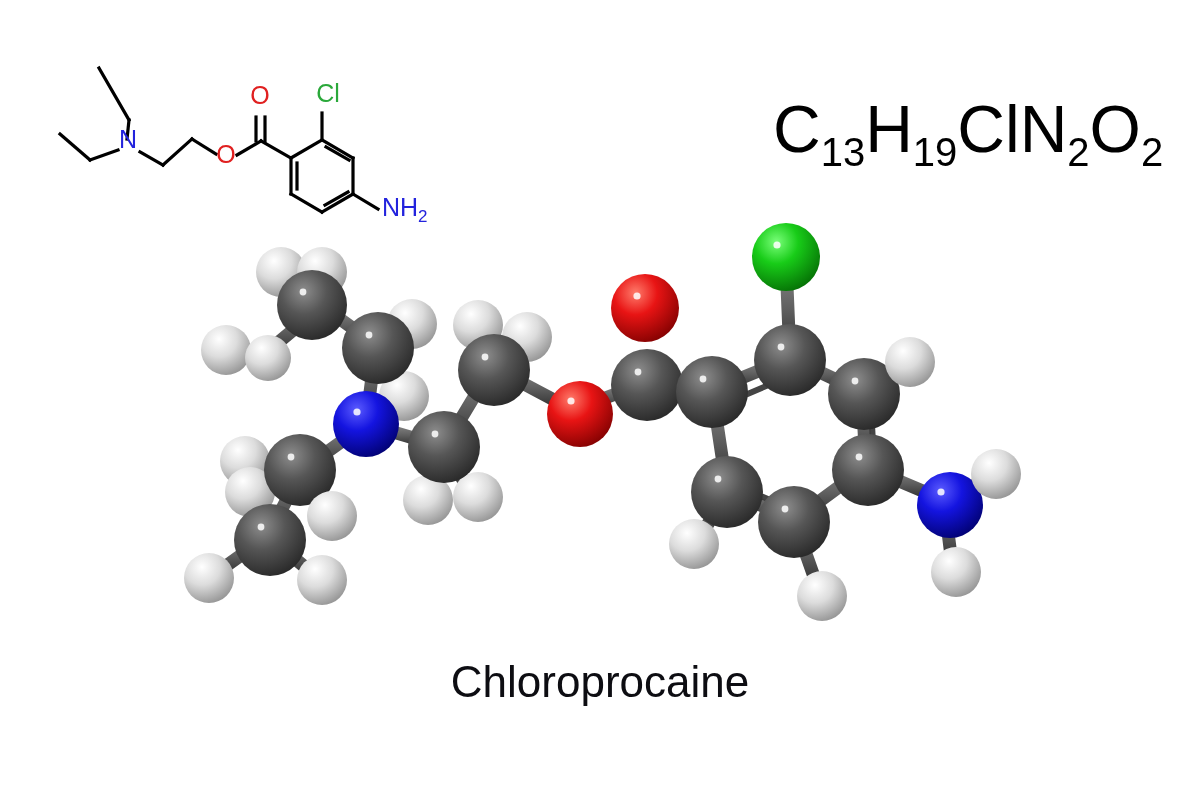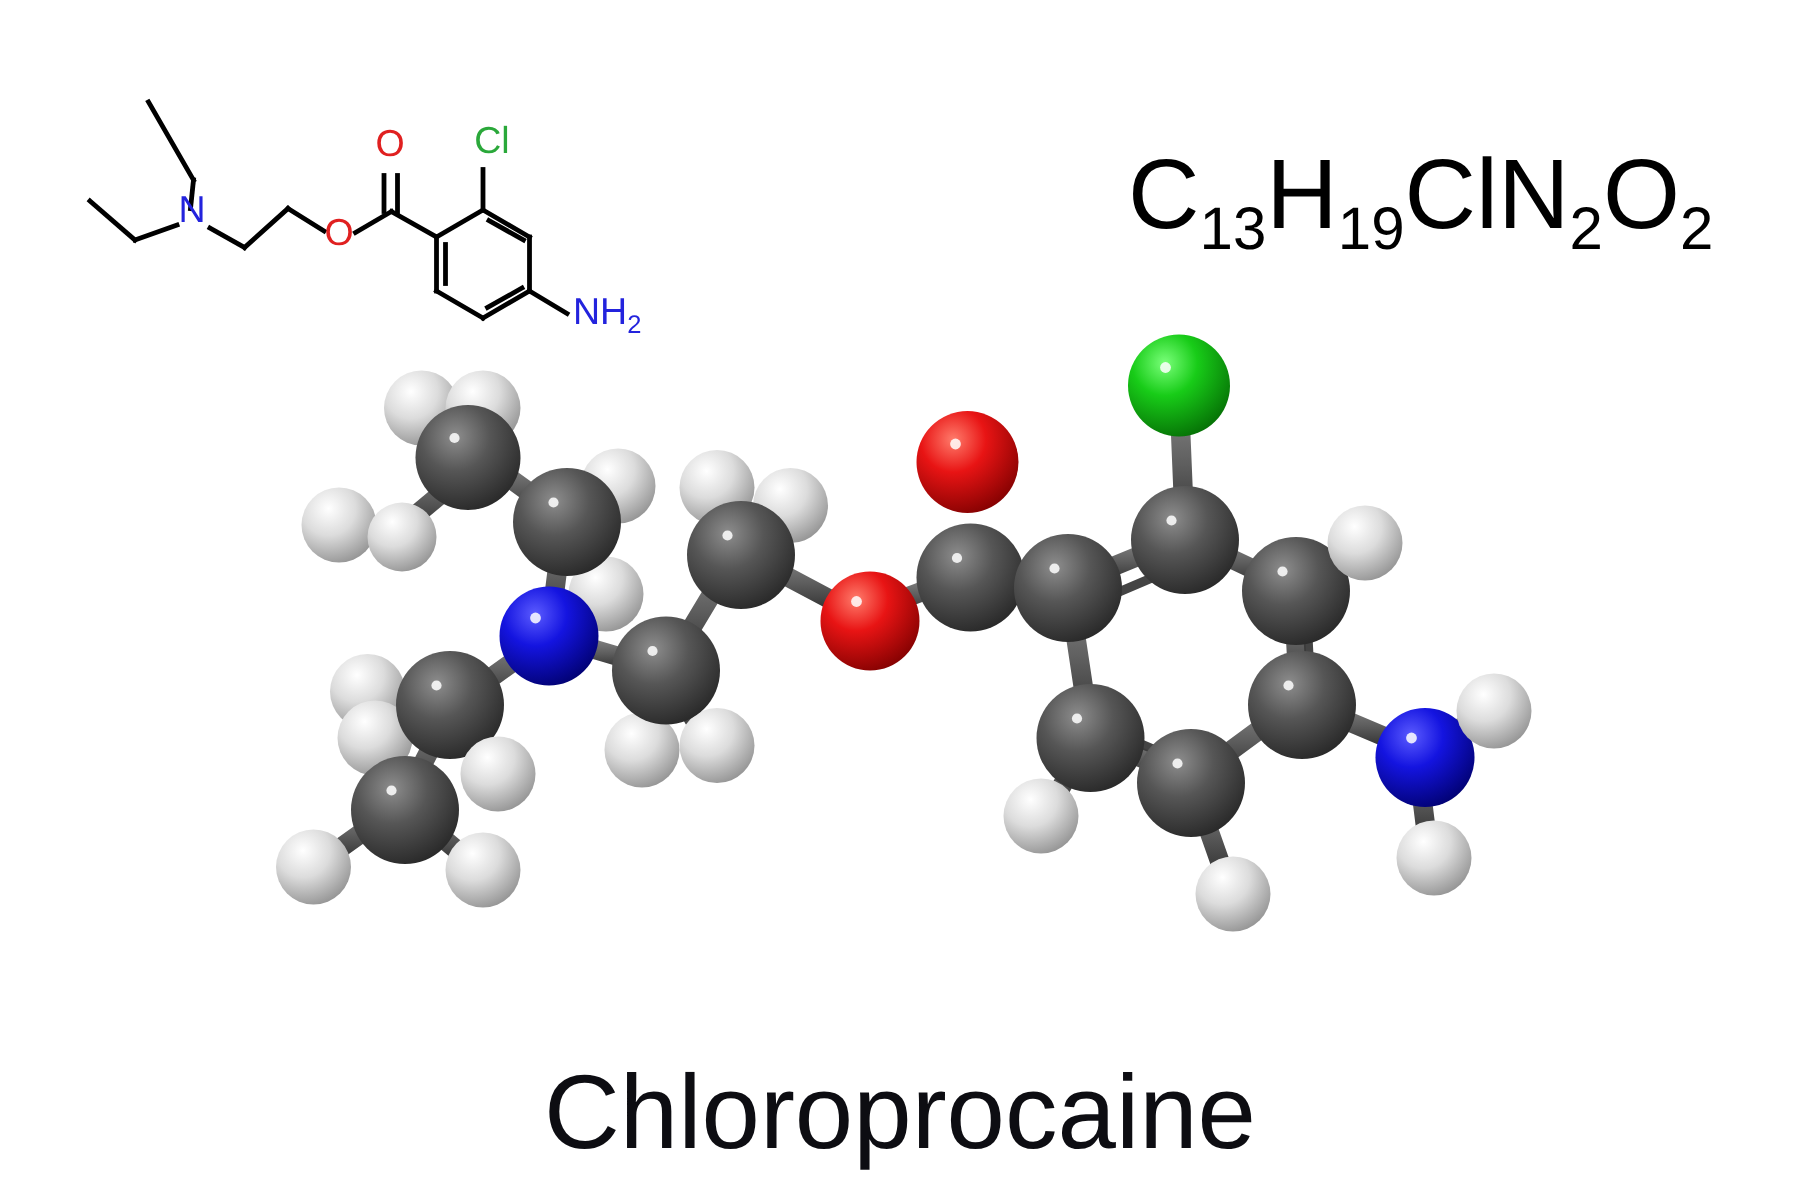--- a/index.html
+++ b/index.html
@@ -1,31 +1,31 @@
 <!DOCTYPE html>
 <html><head>
 <meta charset="utf-8">
 <style>
   html,body{margin:0;padding:0;background:#fff;}
   body{width:1200px;height:800px;overflow:hidden;font-family:"Liberation Sans",sans-serif;}
   #stage{position:relative;width:1200px;height:800px;background:#ffffff;}
 
   
   #formula{
-    position:absolute; left:752px; top:96px;
+    position:absolute; left:773px; top:96px;
     font-family:"Liberation Sans",sans-serif;
     font-size:66px; color:#000; letter-spacing:0px; white-space:nowrap;
     line-height:1;
   }
   #formula sub{font-size:40px; vertical-align:baseline; position:relative; top:14px; letter-spacing:0;}
 
   
   #cname{
     position:absolute; left:0; top:657px; width:1200px; text-align:center;
-    font-family:"Liberation Sans",sans-serif; font-size:70px; color:#0d0d12;margin-top:44px;
+    font-family:"Liberation Sans",sans-serif; font-size:44px; color:#0d0d12;
   }
 
   
   svg.layer{position:absolute;left:0;top:0;width:1200px;height:800px;overflow:visible;}
   .sk-bond{stroke:#000;stroke-width:3.2;fill:none;stroke-linecap:square;}
   .sk-label{font-family:"Liberation Sans",sans-serif;font-size:25px;}
   .sk-sub{font-size:17px;}
 </style>
 </head>
 <body>

